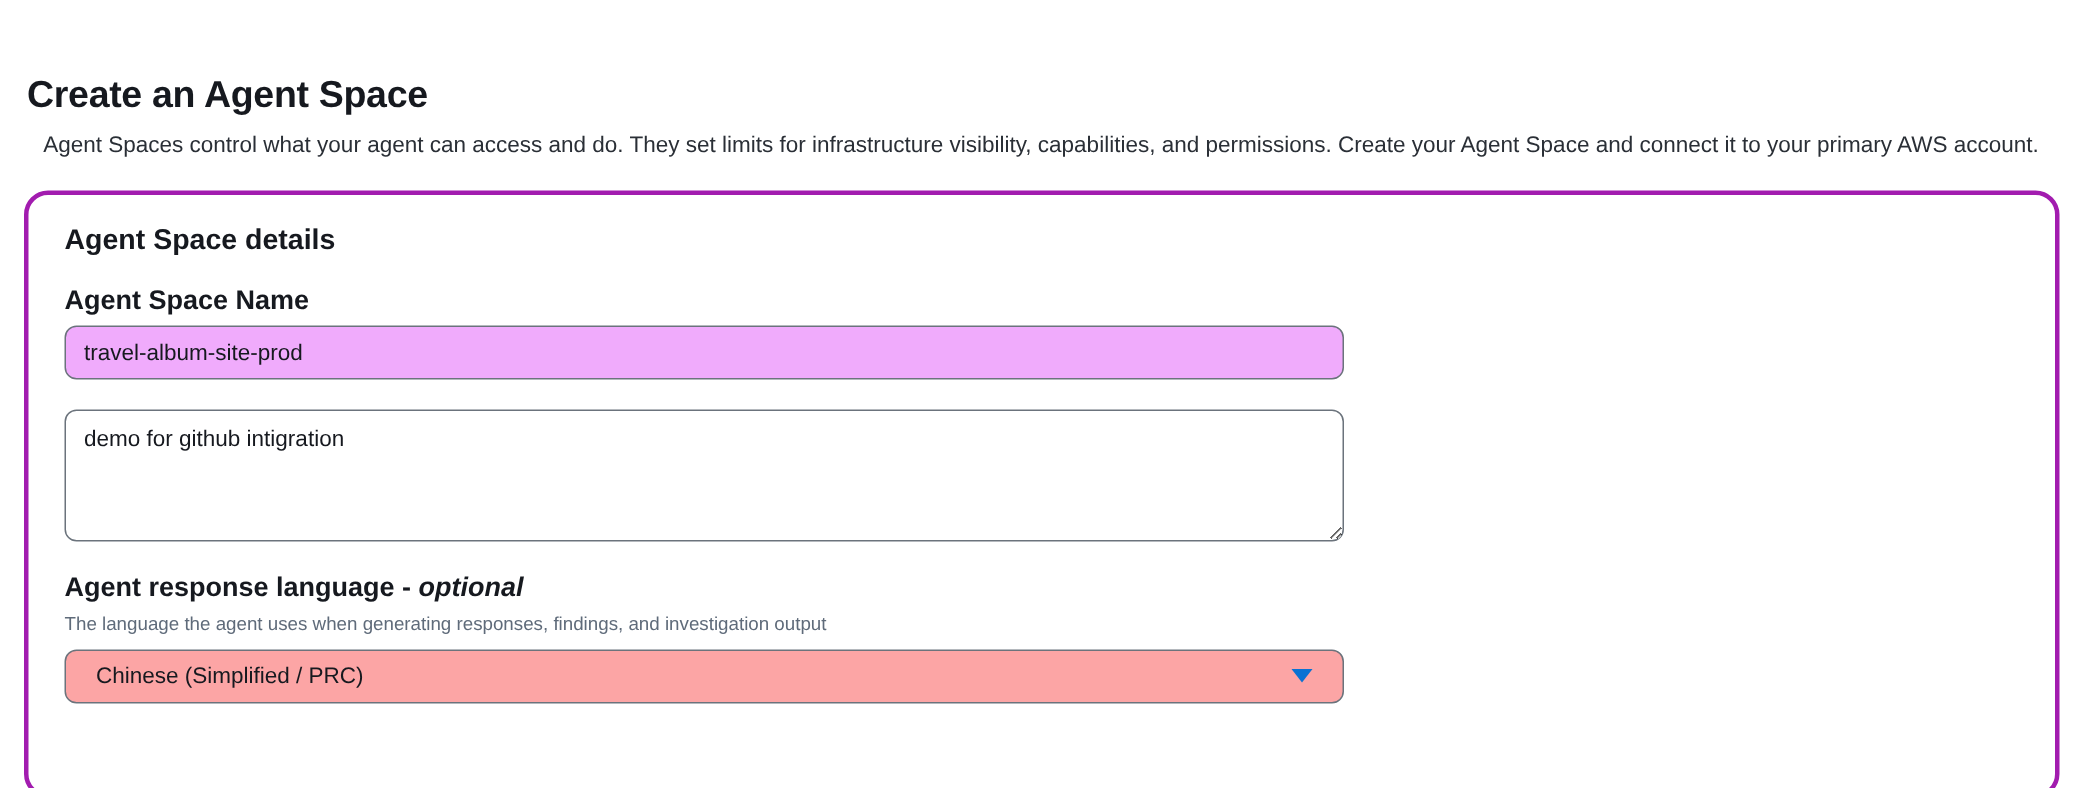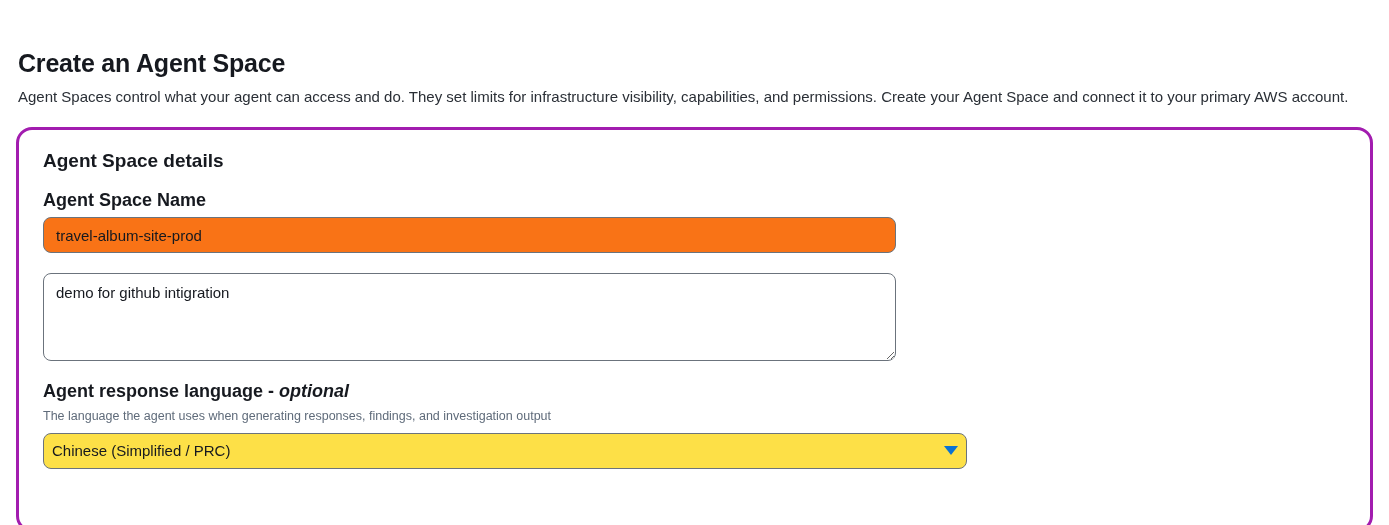--- a/index.html
+++ b/index.html
@@ -29,20 +29,21 @@
     margin: 0 0 6px 0;
     color: #16191f;
     letter-spacing: -0.2px;
   }
   .page-desc {
     font-size: 15px;
     line-height: 1.6;
     color: #2a2f36;
     margin: 0;
     max-width: 1352px;
+    text-align: center;
   }
   .panel {
     margin: 18px 16px 0 16px;
     border: 3px solid #a21caf;
     border-radius: 16px;
     background: #ffffff;
     padding: 20px 24px 24px 24px;
     height: 405px;
   }
   .panel-title {
@@ -74,21 +75,21 @@
   .text-input {
     display: block;
     width: 853px;
     height: 36px;
     border: 1px solid #6b737c;
     border-radius: 8px;
     padding: 6px 12px;
     font-size: 15px;
     font-family: "Liberation Sans", sans-serif;
     color: #16191f;
-    background: #f97316;
+    background: #f0abfc;
     outline: none;
   }
   .textarea-input {
     display: block;
     width: 853px;
     height: 88px;
     border: 1px solid #6b737c;
     border-radius: 8px;
     padding: 8px 12px;
     font-size: 15px;
@@ -98,28 +99,28 @@
     outline: none;
     resize: vertical;
     line-height: 1.4;
   }
   .select-wrap {
     position: relative;
     width: 853px;
     height: 36px;
   }
   .select-box {
-    width: 924px;
+    width: 853px;
     height: 36px;
     border: 1px solid #6b737c;
     border-radius: 8px;
-    background: #fde047;
+    background: #fca5a5;
     display: flex;
     align-items: center;
-    padding: 0 8px;
+    padding: 0 20px;
     font-size: 15px;
     color: #16191f;
     cursor: pointer;
     user-select: none;
   }
   .select-value { flex: 1; }
   .chevron {
     width: 0;
     height: 0;
     border-left: 7px solid transparent;

